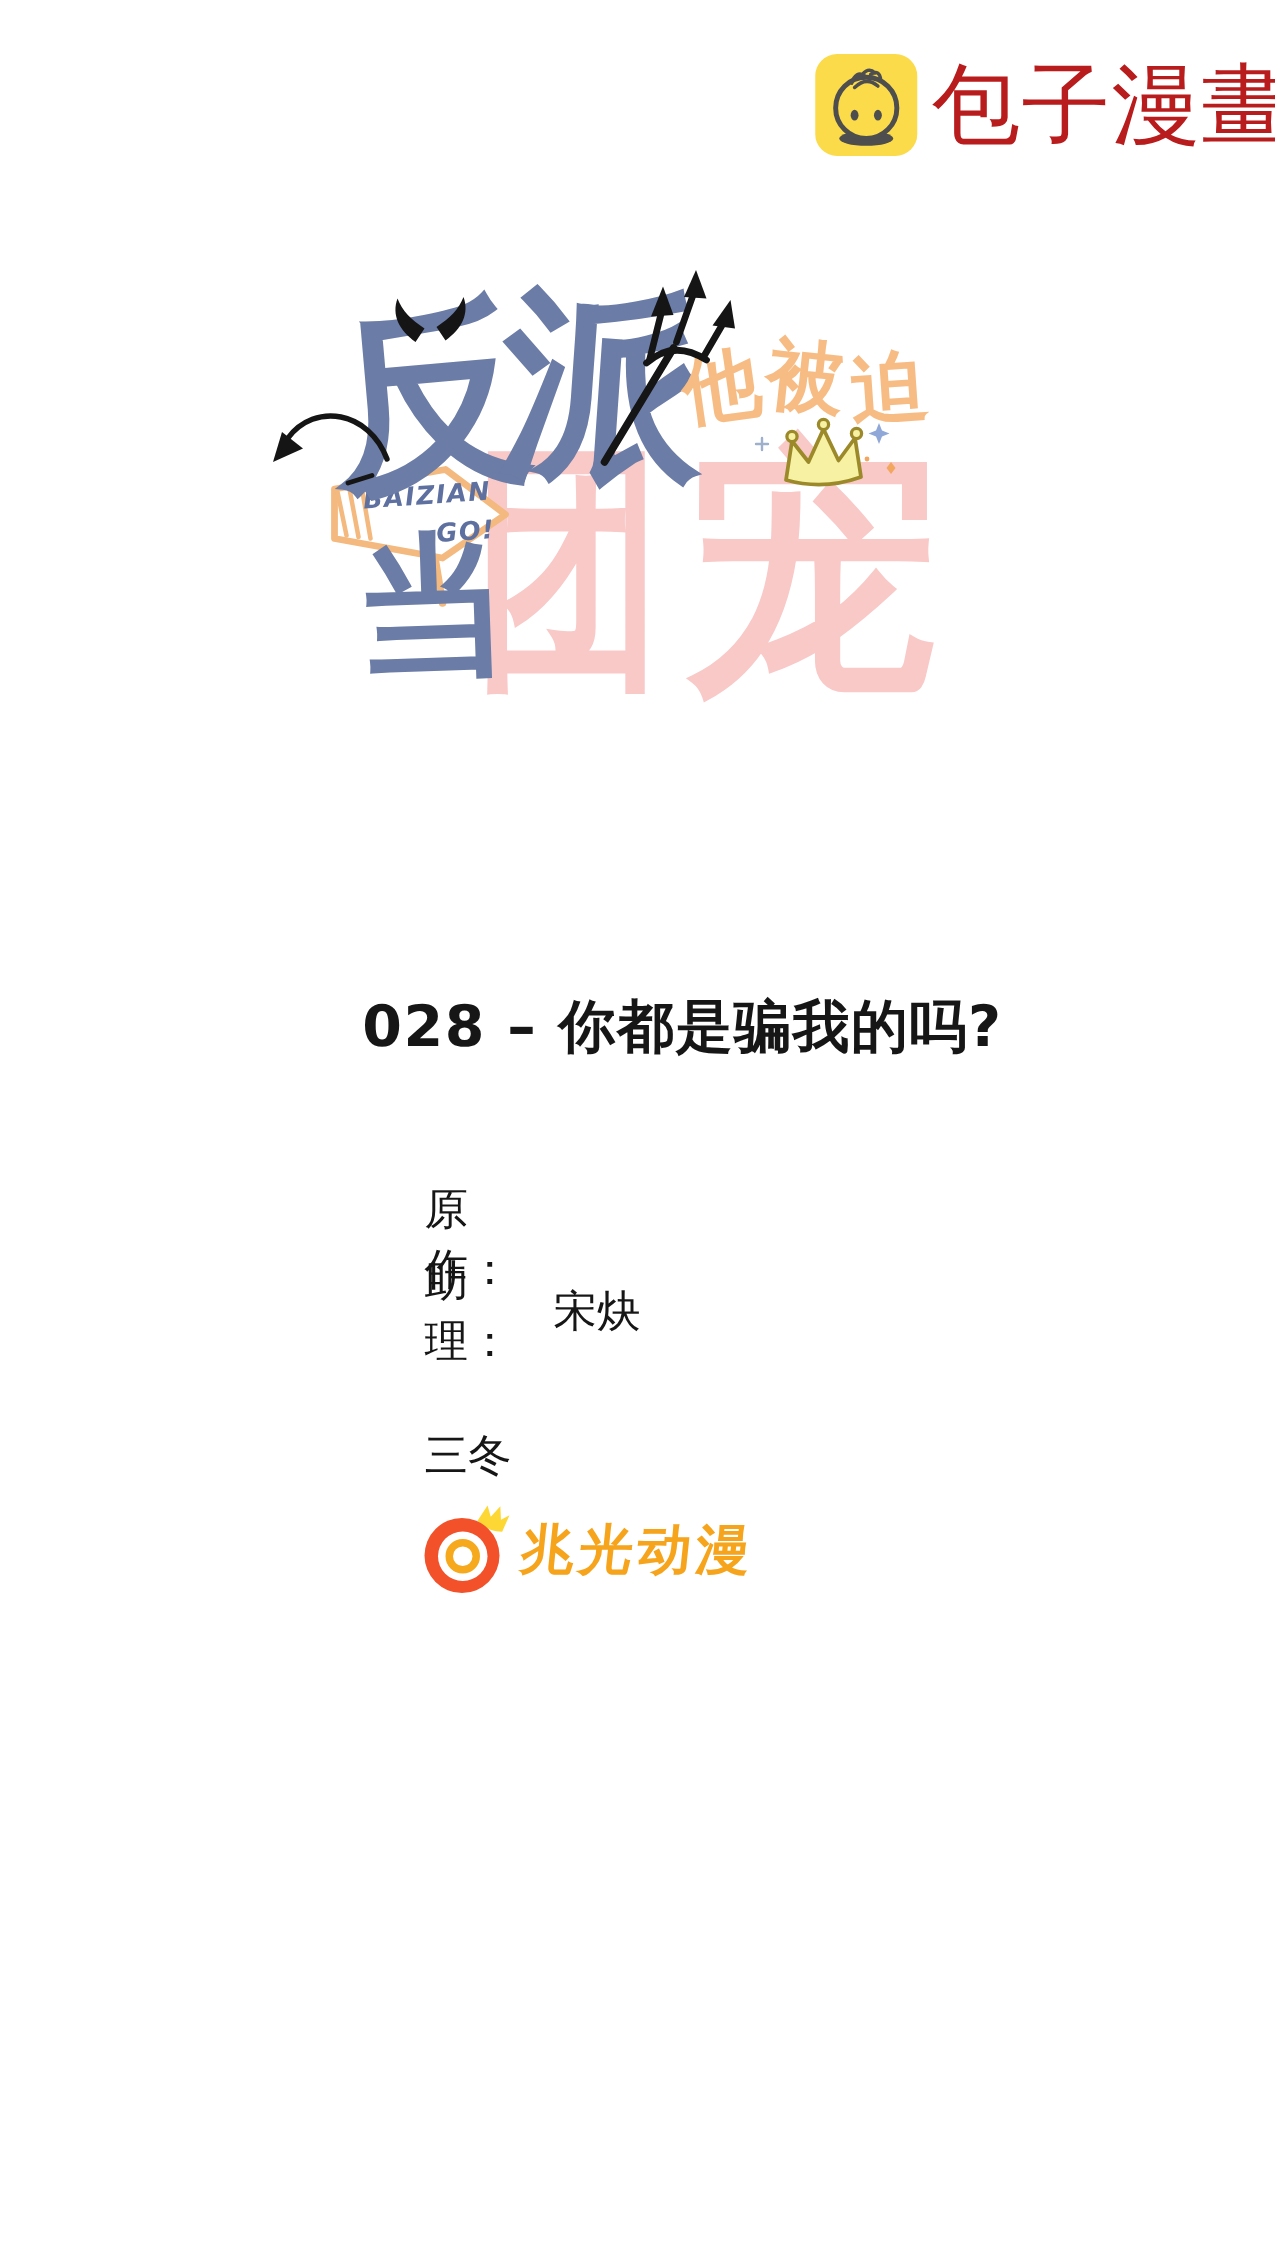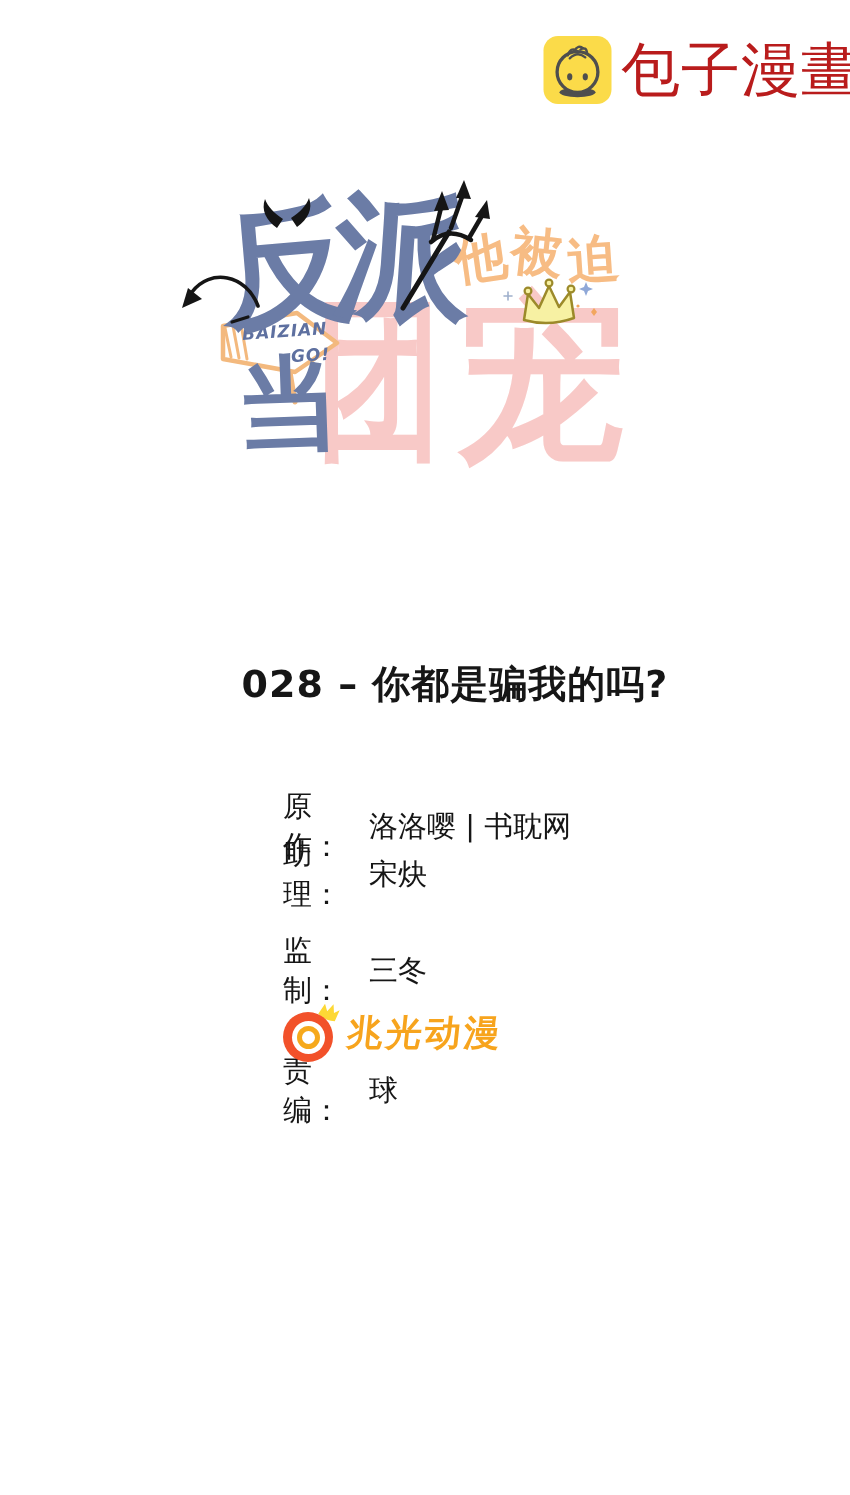--- a/index.html
+++ b/index.html
@@ -128,46 +128,40 @@
       <polygon points="6,42 12,22 26,33" fill="#151515"></polygon>
       <path d="M56,56 L72,51" stroke="#151515" stroke-width="3.2" stroke-linecap="round"></path>
     </svg>
   </div>
 
   <div class="chapter">028 – 你都是骗我的吗?</div>
 
   <div class="credits">
     <div class="credit-row">
       <span class="credit-label">原作：</span>
-      <span class="credit-value">洛洛嘤 | 书耽网</span>
     </div>
     <div class="credit-row">
       <span class="credit-label">助理：</span>
       <span class="credit-value">宋炔</span>
     </div>
     <div class="credit-row">
     </div>
     <div class="credit-row">
-      <span class="credit-label">监制：</span>
       <span class="credit-value">三冬</span>
     </div>
 
     <div class="credit-row production">
       <span class="logo-wrap">
         <svg class="logo-crown" width="24" height="20" viewBox="0 0 24 20">
           <path d="M3,16 L5,4 L10,10 L13,1 L17,9 L21,4 L21,16 Q12,20 3,16 Z" fill="#FDD835"></path>
         </svg>
         <span class="logo-outer">
           <span class="logo-mid">
             <span class="logo-inner"></span>
           </span>
         </span>
       </span>
       <span class="studio-name">兆光动漫</span>
     </div>
 
-    <div class="credit-row">
-      <span class="credit-label">责编：</span>
-      <span class="credit-value">球</span>
-    </div>
   </div>
 
 </div>
 
 </body></html>

